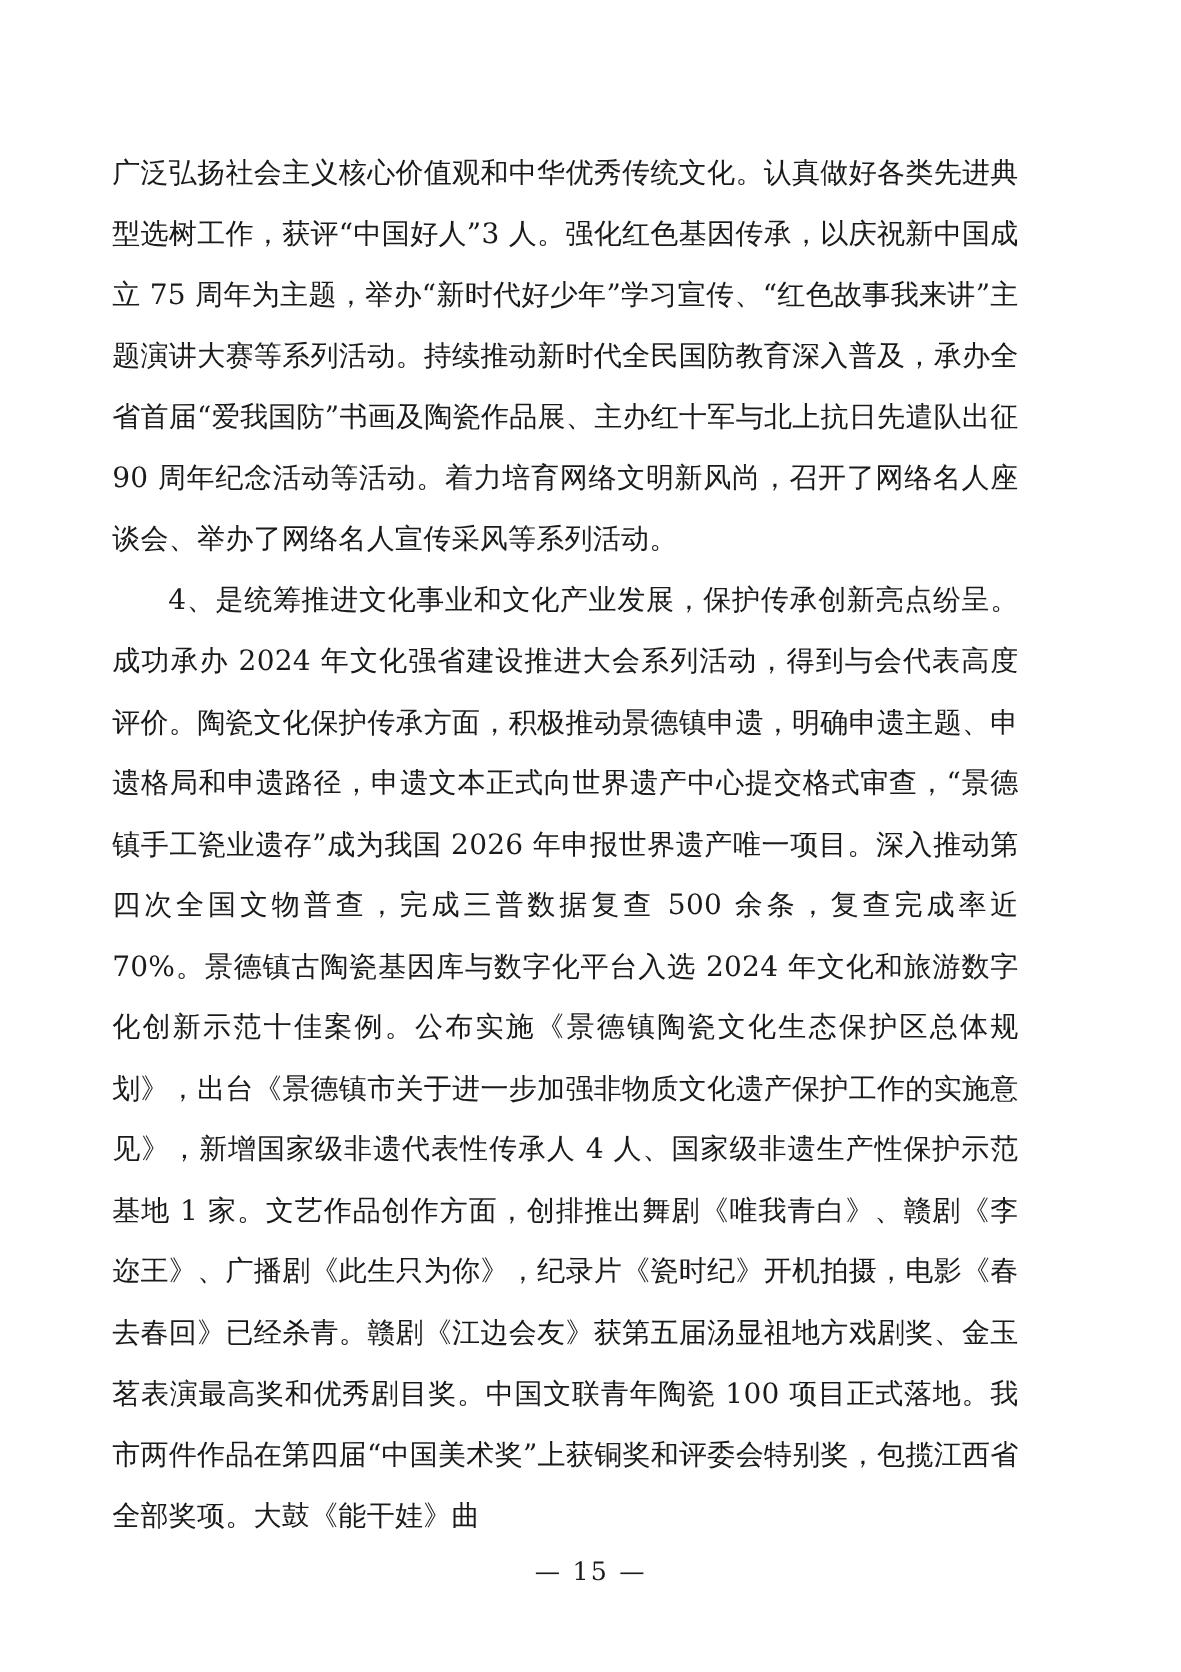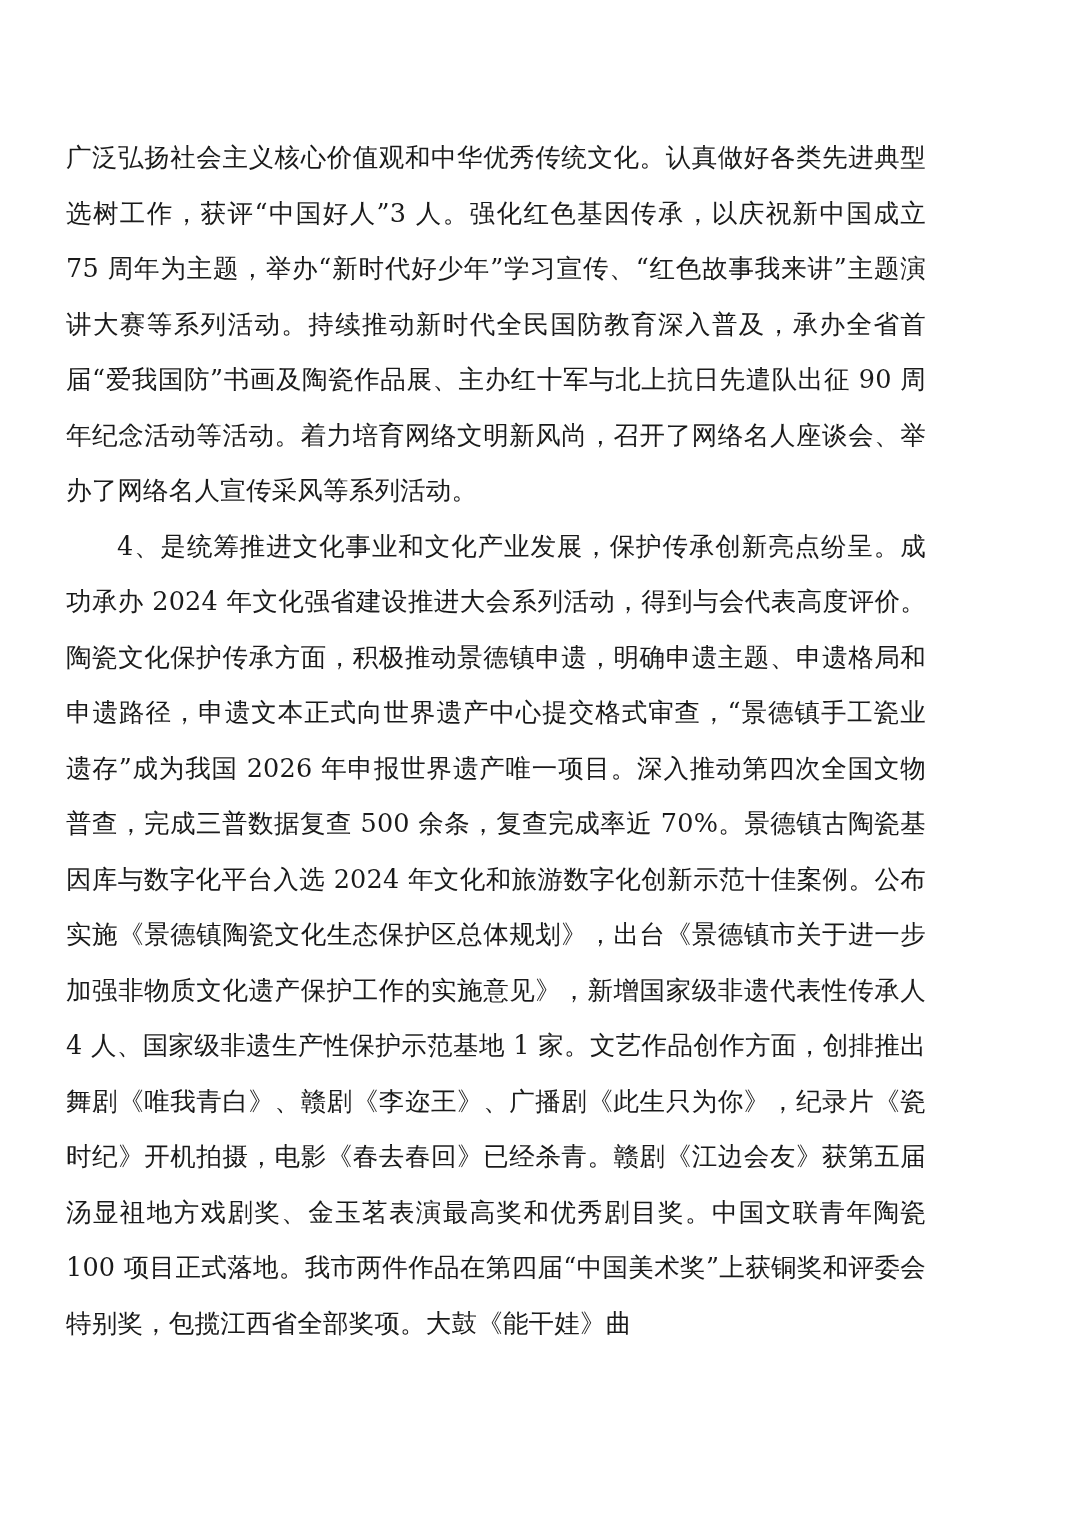--- a/index.html
+++ b/index.html
@@ -12,21 +12,21 @@
     height: 1520px;
     font-family: "DejaVu Serif", "Liberation Serif", serif;
     color: #1a1a1a;
     position: relative;
     overflow: hidden;
   }
   .page {
     box-sizing: border-box;
     width: 1074px;
     height: 1520px;
-    padding: 130px 148px 0 66px;
+    padding: 130px 148px 0 102px;
     position: relative;
   }
   .body-text {
     font-size: 25.5px;
     line-height: 55.5px;
     text-align: justify;
     text-justify: inter-ideograph;
     letter-spacing: 0.2px;
   }
   .para {
@@ -48,13 +48,16 @@
   }
 </style>
 </head>
 <body>
 
 <div class="page">
   <div class="body-text">
     <p class="para">广泛弘扬社会主义核心价值观和中华优秀传统文化。认真做好各类先进典型选树工作，获评“中国好人”3 人。强化红色基因传承，以庆祝新中国成立 75 周年为主题，举办“新时代好少年”学习宣传、“红色故事我来讲”主题演讲大赛等系列活动。持续推动新时代全民国防教育深入普及，承办全省首届“爱我国防”书画及陶瓷作品展、主办红十军与北上抗日先遣队出征 90 周年纪念活动等活动。着力培育网络文明新风尚，召开了网络名人座谈会、举办了网络名人宣传采风等系列活动。</p>
     <p class="para indent">4、是统筹推进文化事业和文化产业发展，保护传承创新亮点纷呈。成功承办 2024 年文化强省建设推进大会系列活动，得到与会代表高度评价。陶瓷文化保护传承方面，积极推动景德镇申遗，明确申遗主题、申遗格局和申遗路径，申遗文本正式向世界遗产中心提交格式审查，“景德镇手工瓷业遗存”成为我国 2026 年申报世界遗产唯一项目。深入推动第四次全国文物普查，完成三普数据复查 500 余条，复查完成率近 70%。景德镇古陶瓷基因库与数字化平台入选 2024 年文化和旅游数字化创新示范十佳案例。公布实施《景德镇陶瓷文化生态保护区总体规划》，出台《景德镇市关于进一步加强非物质文化遗产保护工作的实施意见》，新增国家级非遗代表性传承人 4 人、国家级非遗生产性保护示范基地 1 家。文艺作品创作方面，创排推出舞剧《唯我青白》、赣剧《李迩王》、广播剧《此生只为你》，纪录片《瓷时纪》开机拍摄，电影《春去春回》已经杀青。赣剧《江边会友》获第五届汤显祖地方戏剧奖、金玉茗表演最高奖和优秀剧目奖。中国文联青年陶瓷 100 项目正式落地。我市两件作品在第四届“中国美术奖”上获铜奖和评委会特别奖，包揽江西省全部奖项。大鼓《能干娃》曲</p>
   </div>
+  <div class="footer">
+    <span>— 15 —</span>
+  </div>
 </div>
 
 </body></html>

